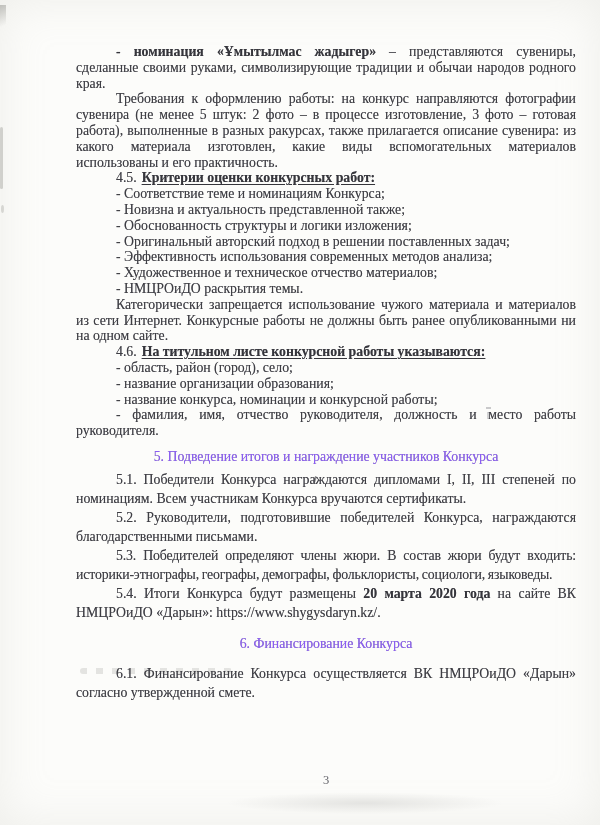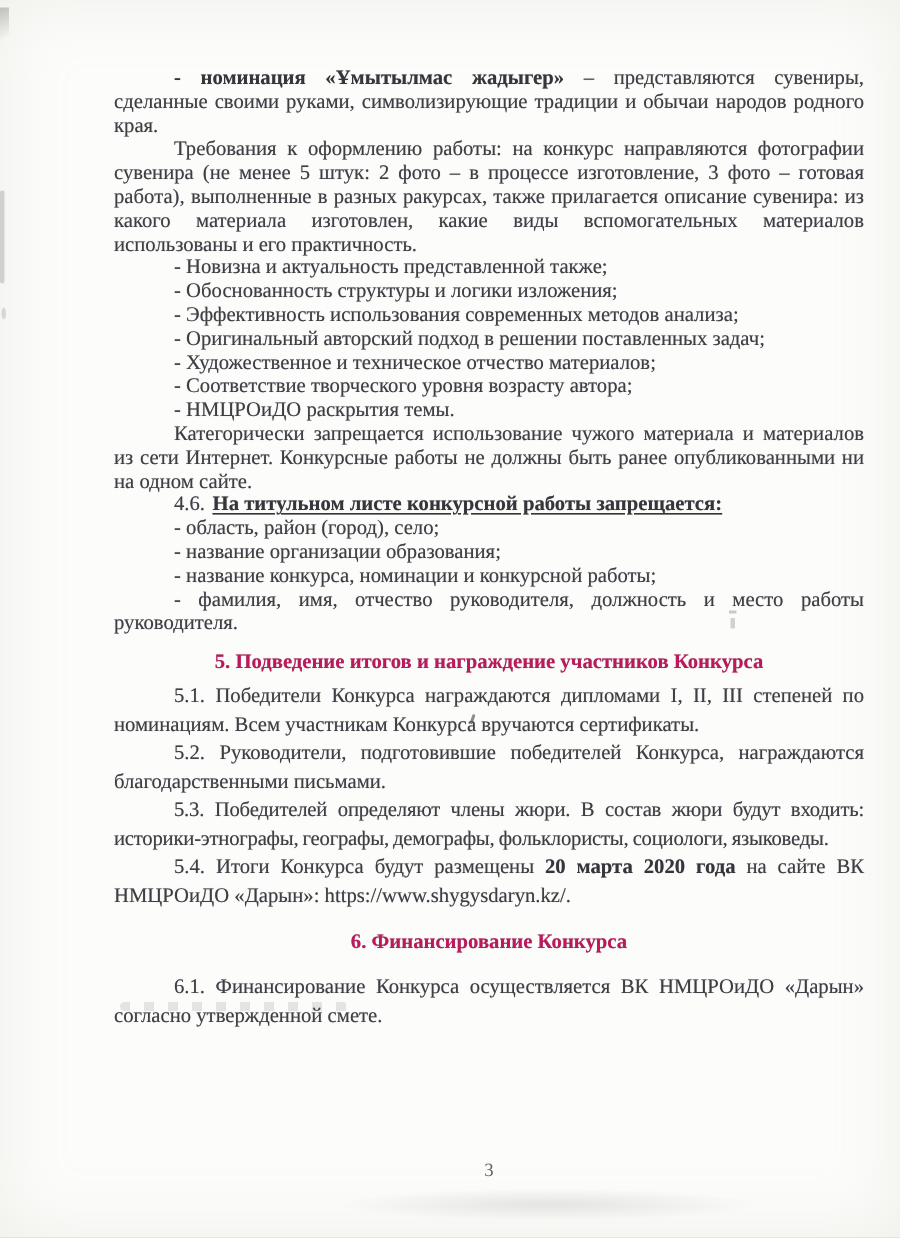--- a/index.html
+++ b/index.html
@@ -19,21 +19,21 @@
     text-shadow:0 0 .5px rgba(70,70,78,.55);
   }
   .content p { margin:0; text-indent:40px; }
   .li { margin:0 0 0 40px; text-indent:0; text-align:left; }
   .hsub { text-align:left; }
   .num { margin-right:5px; }
   .b { font-weight:bold; color:#35353b; }
   .u { text-decoration:underline; text-underline-offset:2px; }
   .center-heading {
     text-align:center; text-indent:0 !important;
-    font-weight:bold; color:#be185d;
+    font-weight:normal; color:#8b5cf6;
     line-height:19px;
   }
   .h5 { margin:8px 0 4px !important; }
   .h6 { margin:12px 0 11px !important; }
   .part-b { line-height:19px; }
   .tight { word-spacing:-0.5px; letter-spacing:-0.15px; }
   .page-num {
     position:absolute; top:773px; left:76px; width:500px;
     text-align:center; font-size:12.5px; color:#63636a;
   }
@@ -70,34 +70,35 @@
   <div class="artifact mark-right"></div>
   <div class="artifact smudge-row"></div>
   <div class="artifact bottom-wisp"></div>
 
   <div class="content">
 
     <p><span class="b">- номинация «Ұмытылмас жадыгер»</span><span> – представляются сувениры, сделанные своими руками, символизирующие традиции и обычаи народов родного края.</span></p>
 
     <p>Требования к оформлению работы: на конкурс направляются фотографии сувенира (не менее 5 штук: 2 фото – в процессе изготовление, 3 фото – готовая работа), выполненные в разных ракурсах, также прилагается описание сувенира: из какого материала изготовлен, какие виды вспомогательных материалов использованы и его практичность.</p>
 
+    <p class="hsub"><span class="num">4.5.</span><span class="b u">Критерии оценки конкурсных работ:</span></p>
 
     <div>
+      <p class="li">- Соответствие теме и номинациям Конкурса;</p>
       <p class="li">- Новизна и актуальность представленной также;</p>
       <p class="li">- Обоснованность структуры и логики изложения;</p>
+      <p class="li">- Оригинальный авторский подход в решении поставленных задач;</p>
       <p class="li">- Эффективность использования современных методов анализа;</p>
-      <p class="li">- Оригинальный авторский подход в решении поставленных задач;</p>
       <p class="li">- Художественное и техническое отчество материалов;</p>
-      <p class="li">- Соответствие творческого уровня возрасту автора;</p>
       <p class="li">- НМЦРОиДО раскрытия темы.</p>
     </div>
 
     <p>Категорически запрещается использование чужого материала и материалов из сети Интернет. Конкурсные работы не должны быть ранее опубликованными ни на одном сайте.</p>
 
-    <p class="hsub"><span class="num">4.6.</span><span class="b u">На титульном листе конкурсной работы запрещается:</span></p>
+    <p class="hsub"><span class="num">4.6.</span><span class="b u">На титульном листе конкурсной работы указываются:</span></p>
 
     <div>
       <p class="li">- область, район (город), село;</p>
       <p class="li">- название организации образования;</p>
       <p class="li">- название конкурса, номинации и конкурсной работы;</p>
     </div>
 
     <p>- фамилия, имя, отчество руководителя, должность и место работы руководителя.</p>
 
     <p class="center-heading h5">5. Подведение итогов и награждение участников Конкурса</p>

